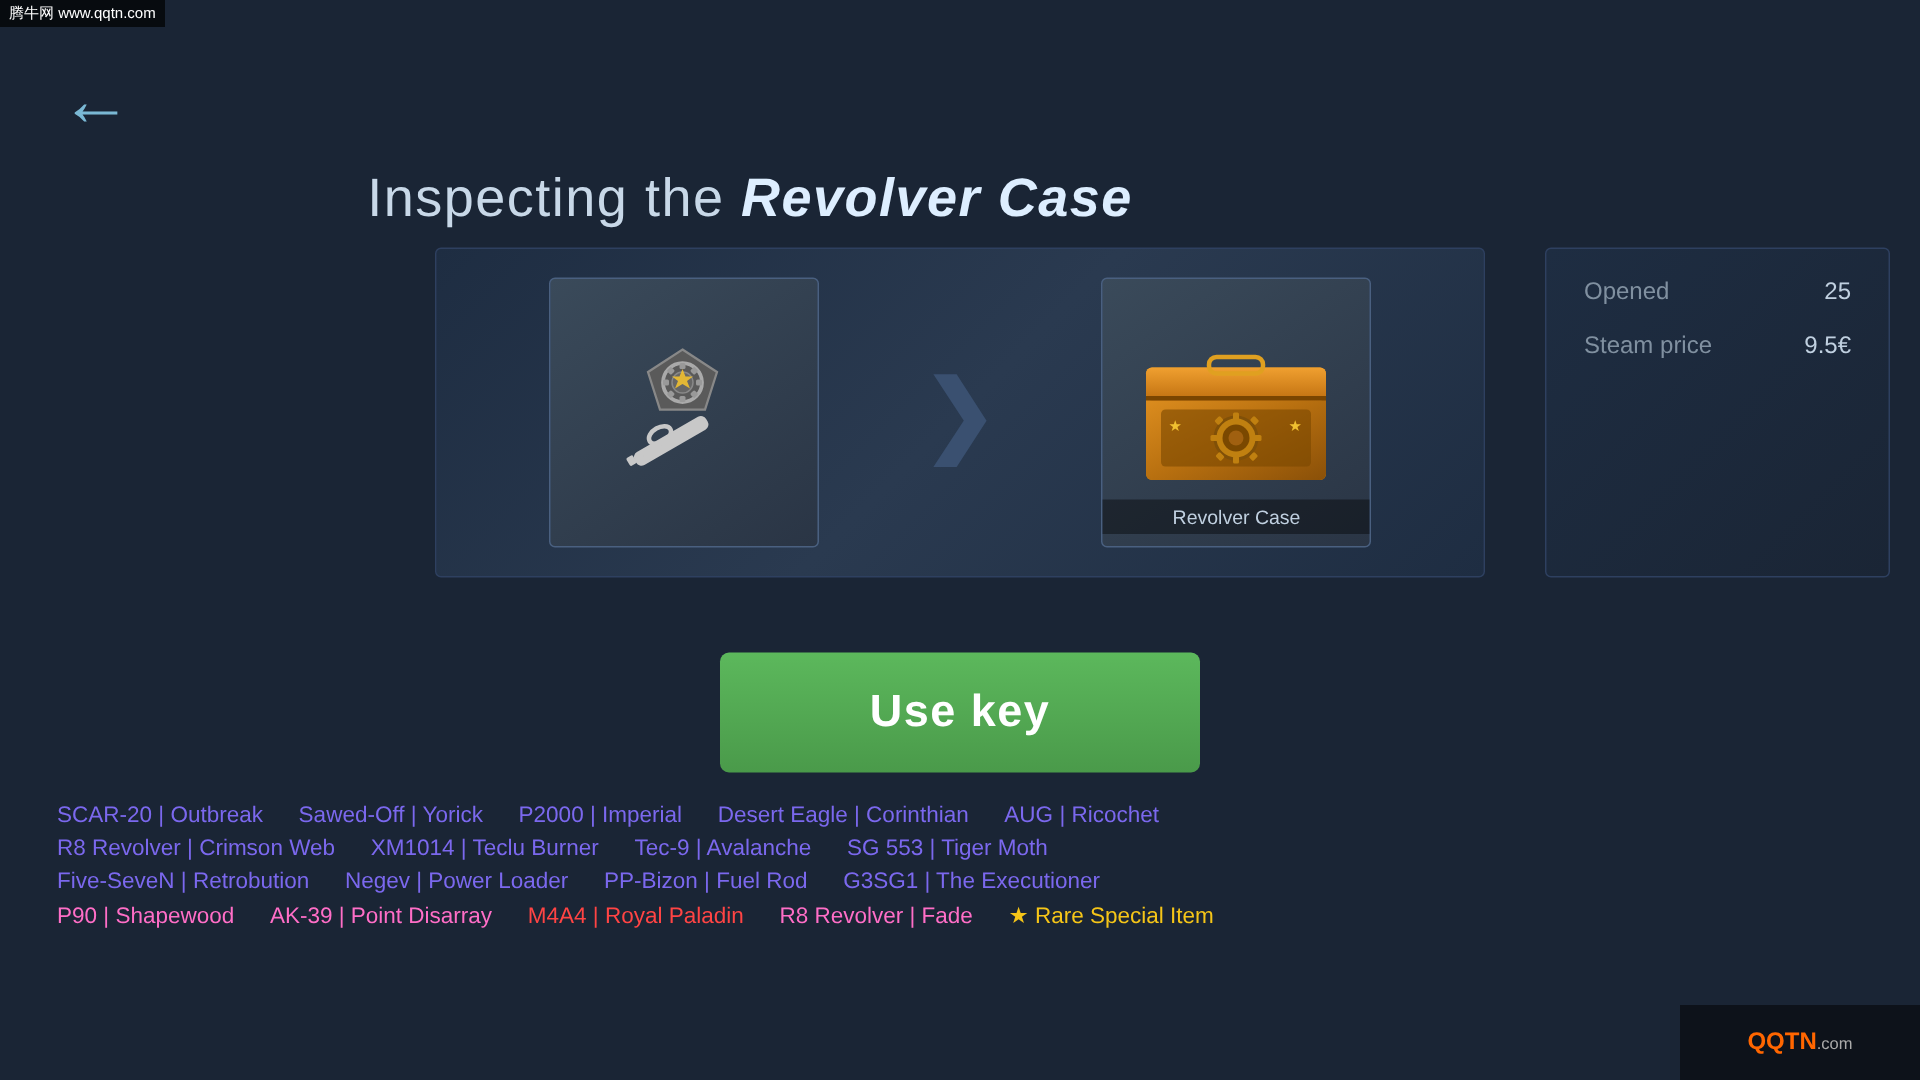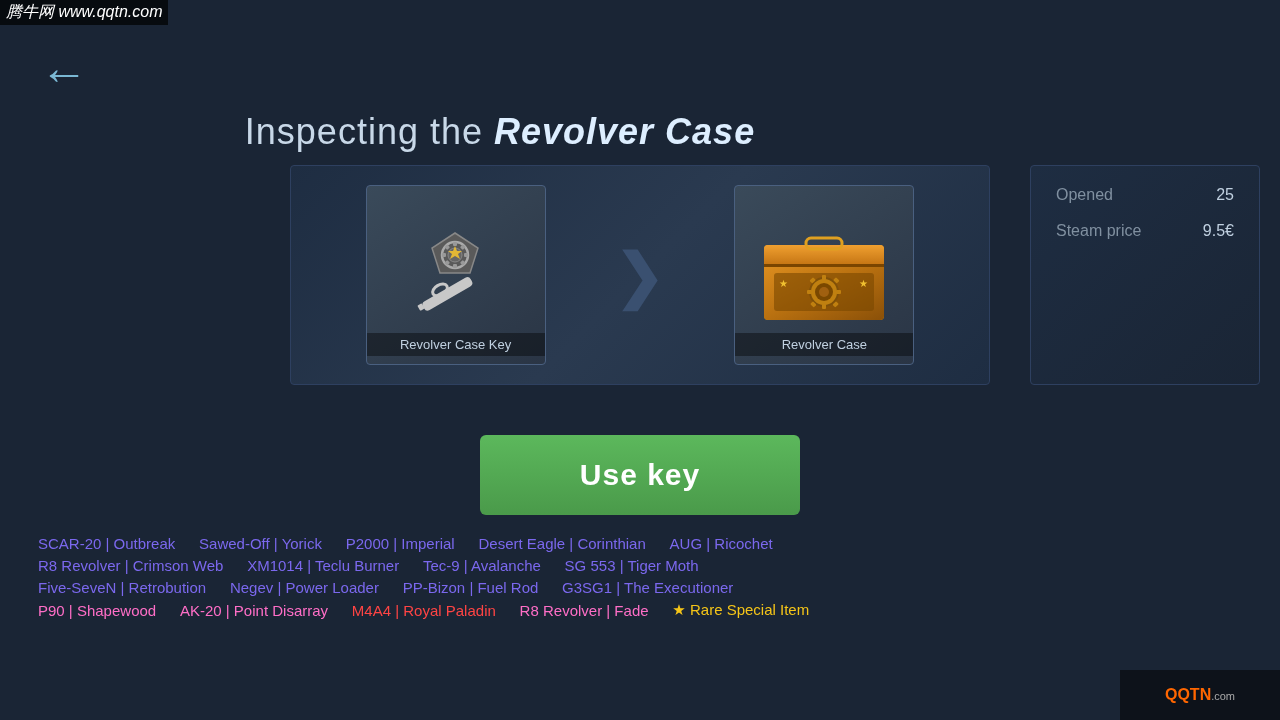--- a/index.html
+++ b/index.html
@@ -13,24 +13,23 @@
       position: relative;
     }
 
     
     #watermark {
       position: absolute;
       top: 0;
       left: 0;
       background: rgba(0,0,0,0.7);
       color: white;
-      font-size: 16px;
+      font-size: 10px;
       padding: 2px 6px;
       z-index: 100;
-      font-style: italic;
     }
 
     
     #back-arrow {
       position: absolute;
       top: 40px;
       left: 40px;
       color: #7ab8d4;
       font-size: 48px;
       cursor: pointer;
@@ -283,21 +282,20 @@
         <polygon points="57,18 59,23 64,23 60,26 62,31 57,28 52,31 54,26 50,23 55,23" fill="#f0c030" opacity="0.9"></polygon>
 
         <rect x="15" y="55" width="55" height="10" rx="4" fill="#c8c8c8" transform="rotate(-30,57,50)"></rect>
 
         <ellipse cx="42" cy="62" rx="8" ry="5" fill="none" stroke="#c8c8c8" stroke-width="3" transform="rotate(-30,42,62)"></ellipse>
 
         <rect x="28" y="72" width="5" height="8" rx="1" fill="#c8c8c8" transform="rotate(-30,30,70)"></rect>
         <rect x="18" y="77" width="5" height="6" rx="1" fill="#c8c8c8" transform="rotate(-30,20,75)"></rect>
       </svg>
     </div>
-    <div class="item-label">Revolver Case Key</div>
   </div>
 
   <div class="arrow-chevron">❯</div>
 
   <div class="item-card">
     <div class="case-svg-container">
       <svg width="130" height="100" viewBox="0 0 130 100">
 
         <rect x="5" y="35" width="120" height="60" rx="4" fill="#c8820a"></rect>
         <rect x="5" y="35" width="120" height="60" rx="4" fill="url(#caseGrad)"></rect>
@@ -388,21 +386,21 @@
     <span class="item-link">Negev | Power Loader</span>
     <span class="sep">&nbsp;&nbsp;</span>
     <span class="item-link">PP-Bizon | Fuel Rod</span>
     <span class="sep">&nbsp;&nbsp;</span>
     <span class="item-link">G3SG1 | The Executioner</span>
   </div>
 
   <div class="items-row">
     <span class="item-link pink">P90 | Shapewood</span>
     <span class="sep">&nbsp;&nbsp;</span>
-    <span class="item-link pink">AK-20 | Point Disarray</span>
+    <span class="item-link pink">AK-39 | Point Disarray</span>
     <span class="sep">&nbsp;&nbsp;</span>
     <span class="item-link red">M4A4 | Royal Paladin</span>
     <span class="sep">&nbsp;&nbsp;</span>
     <span class="item-link pink">R8 Revolver | Fade</span>
     <span class="sep">&nbsp;&nbsp;</span>
     <span class="item-link gold">★ Rare Special Item</span>
   </div>
 </div>
 
 <div id="qqtn-watermark">

